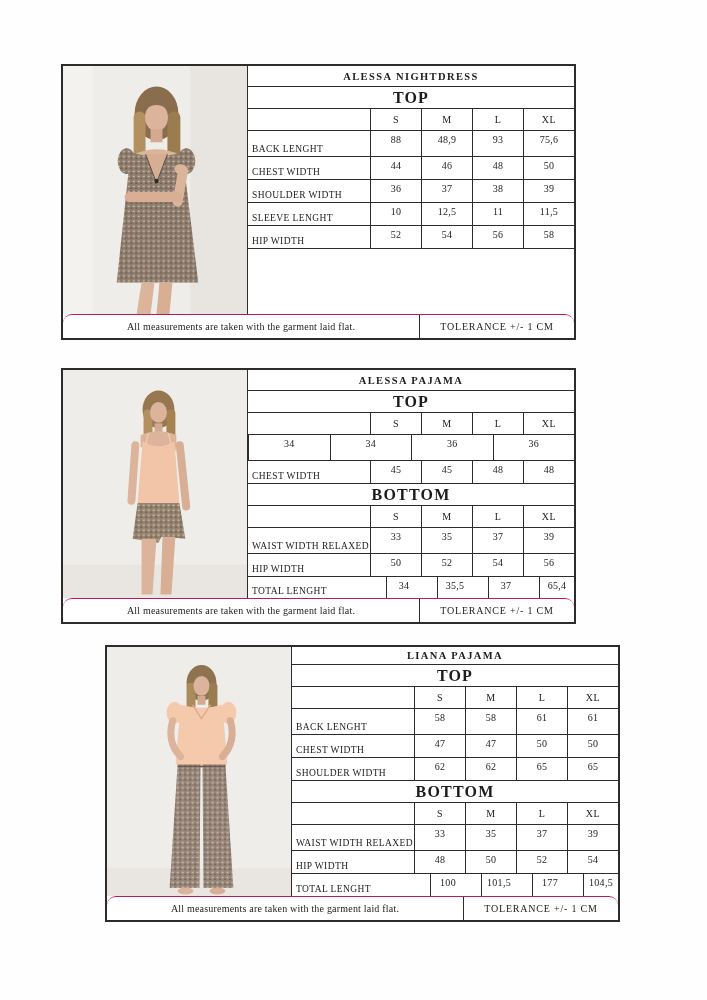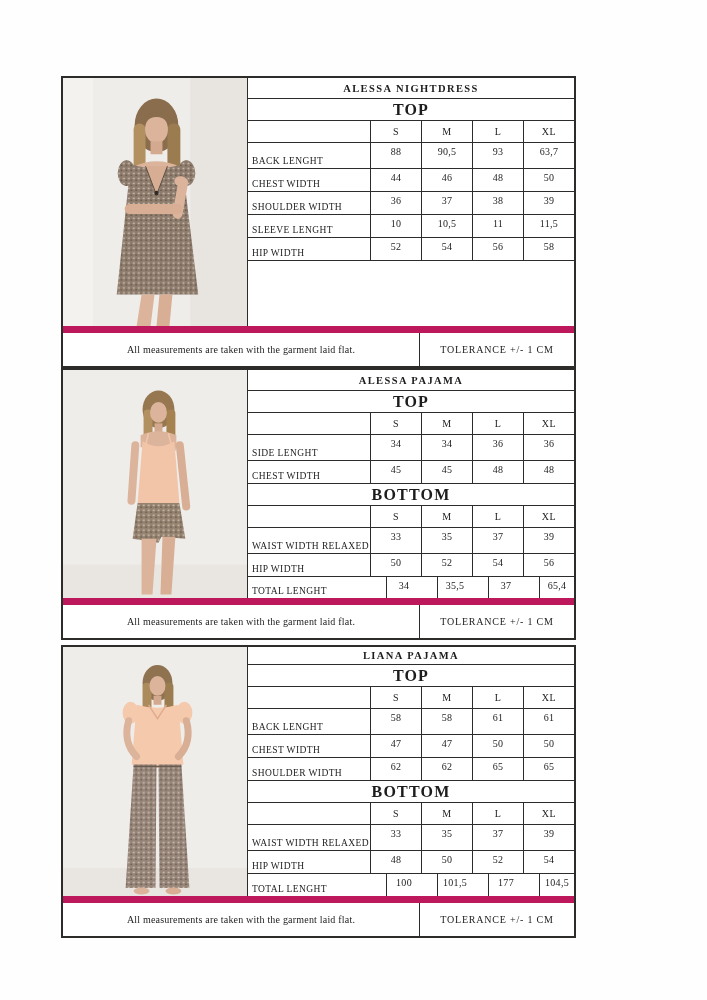--- a/index.html
+++ b/index.html
@@ -10,23 +10,23 @@
     color:#1c1c1c;
     position:relative;
     overflow:hidden;
   }
   .page { position:absolute; inset:0; background:#fefefe; }
 
   .block {
     position:absolute; left:61px; width:515px;
     border:2px solid #2e2c2a; background:#ffffff;
   }
-  .block-0 { top:76px;  }
+  .block-0 { top:64px;  }
   .block-1 { top:368px; }
-  .block-2 { top:645px; }
+  .block-2 { top:645px;margin-left:44px; }
   .block-0 .main { height:248px; }
   .block-1 .main { height:228px; }
   .block-2 .main { height:249px; }
   .block-2 .r-title { height:18px; }
 
   .main { display:flex; align-items:stretch; }
   .photo-cell {
     flex:0 0 185px; border-right:1px solid #2e2c2a;
     background:#efedea; overflow:hidden;
   }
@@ -50,21 +50,21 @@
     padding:0 2px 2px 4px; font-size:9.5px; letter-spacing:0.4px;
     overflow:hidden; white-space:nowrap;
   }
   .c-size {
     flex:1 1 0; border-left:1px solid #2e2c2a;
     display:flex; justify-content:center; font-size:10px;
   }
   .r-sizes .c-size { align-items:center; letter-spacing:0.5px; }
   .r-data  .c-size { align-items:flex-start; padding-top:3px; letter-spacing:0.3px; }
 
-  .footer { display:flex; height:40px; border-top:7px solid #be185d; background:#ffffff; }
+  .footer { display:flex; height:24px; border-top:1px solid #be185d; background:#ffffff;border-radius:9px; }
   .fcell  { display:flex; align-items:center; justify-content:center; font-size:10px; }
   .fcell.note { flex:0 0 357px; border-right:1px solid #2e2c2a; letter-spacing:0.2px; }
   .fcell.tol  { flex:1 1 auto; letter-spacing:0.8px; }
 </style>
 </head>
 <body>
 
 <div class="page">
   <div id="blocks">
   <section class="block block-0">
@@ -107,42 +107,42 @@
             <div class="row r-sizes">
               <div class="c-label"></div>
               <div class="c-size">S</div>
               <div class="c-size">M</div>
               <div class="c-size">L</div>
               <div class="c-size">XL</div>
             </div>
             <div class="row r-data first">
               <div class="c-label">BACK LENGHT</div>
               <div class="c-size">88</div>
-              <div class="c-size">90,5</div>
+              <div class="c-size">48,9</div>
               <div class="c-size">93</div>
-              <div class="c-size">63,7</div>
+              <div class="c-size">75,6</div>
             </div>
             <div class="row r-data">
               <div class="c-label">CHEST WIDTH</div>
               <div class="c-size">44</div>
               <div class="c-size">46</div>
               <div class="c-size">48</div>
               <div class="c-size">50</div>
             </div>
             <div class="row r-data">
               <div class="c-label">SHOULDER WIDTH</div>
               <div class="c-size">36</div>
               <div class="c-size">37</div>
               <div class="c-size">38</div>
               <div class="c-size">39</div>
             </div>
             <div class="row r-data">
               <div class="c-label">SLEEVE LENGHT</div>
               <div class="c-size">10</div>
-              <div class="c-size">10,5</div>
+              <div class="c-size">12,5</div>
               <div class="c-size">11</div>
               <div class="c-size">11,5</div>
             </div>
             <div class="row r-data">
               <div class="c-label">HIP WIDTH</div>
               <div class="c-size">52</div>
               <div class="c-size">54</div>
               <div class="c-size">56</div>
               <div class="c-size">58</div>
             </div>
@@ -188,21 +188,20 @@
             <div class="row r-title">ALESSA PAJAMA</div>
             <div class="row r-section">TOP</div>
             <div class="row r-sizes">
               <div class="c-label"></div>
               <div class="c-size">S</div>
               <div class="c-size">M</div>
               <div class="c-size">L</div>
               <div class="c-size">XL</div>
             </div>
             <div class="row r-data first">
-              <div class="c-label">SIDE LENGHT</div>
               <div class="c-size">34</div>
               <div class="c-size">34</div>
               <div class="c-size">36</div>
               <div class="c-size">36</div>
             </div>
             <div class="row r-data">
               <div class="c-label">CHEST WIDTH</div>
               <div class="c-size">45</div>
               <div class="c-size">45</div>
               <div class="c-size">48</div>

